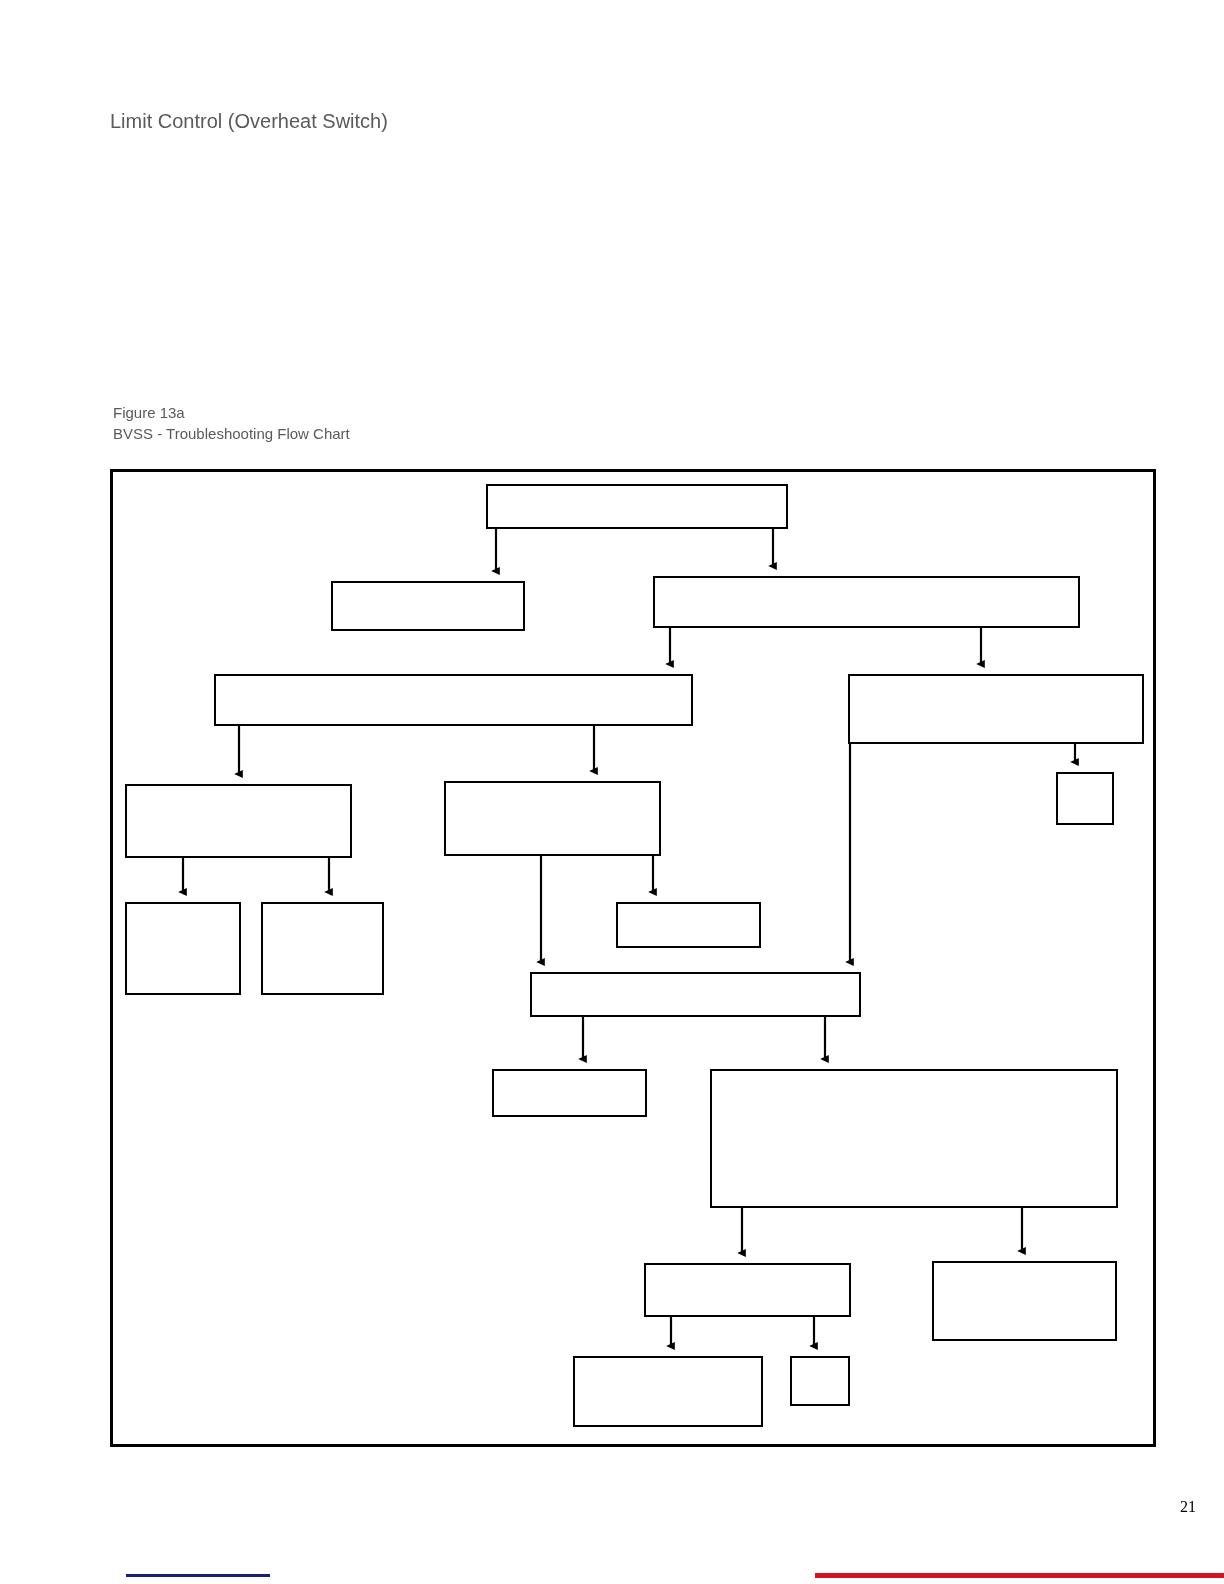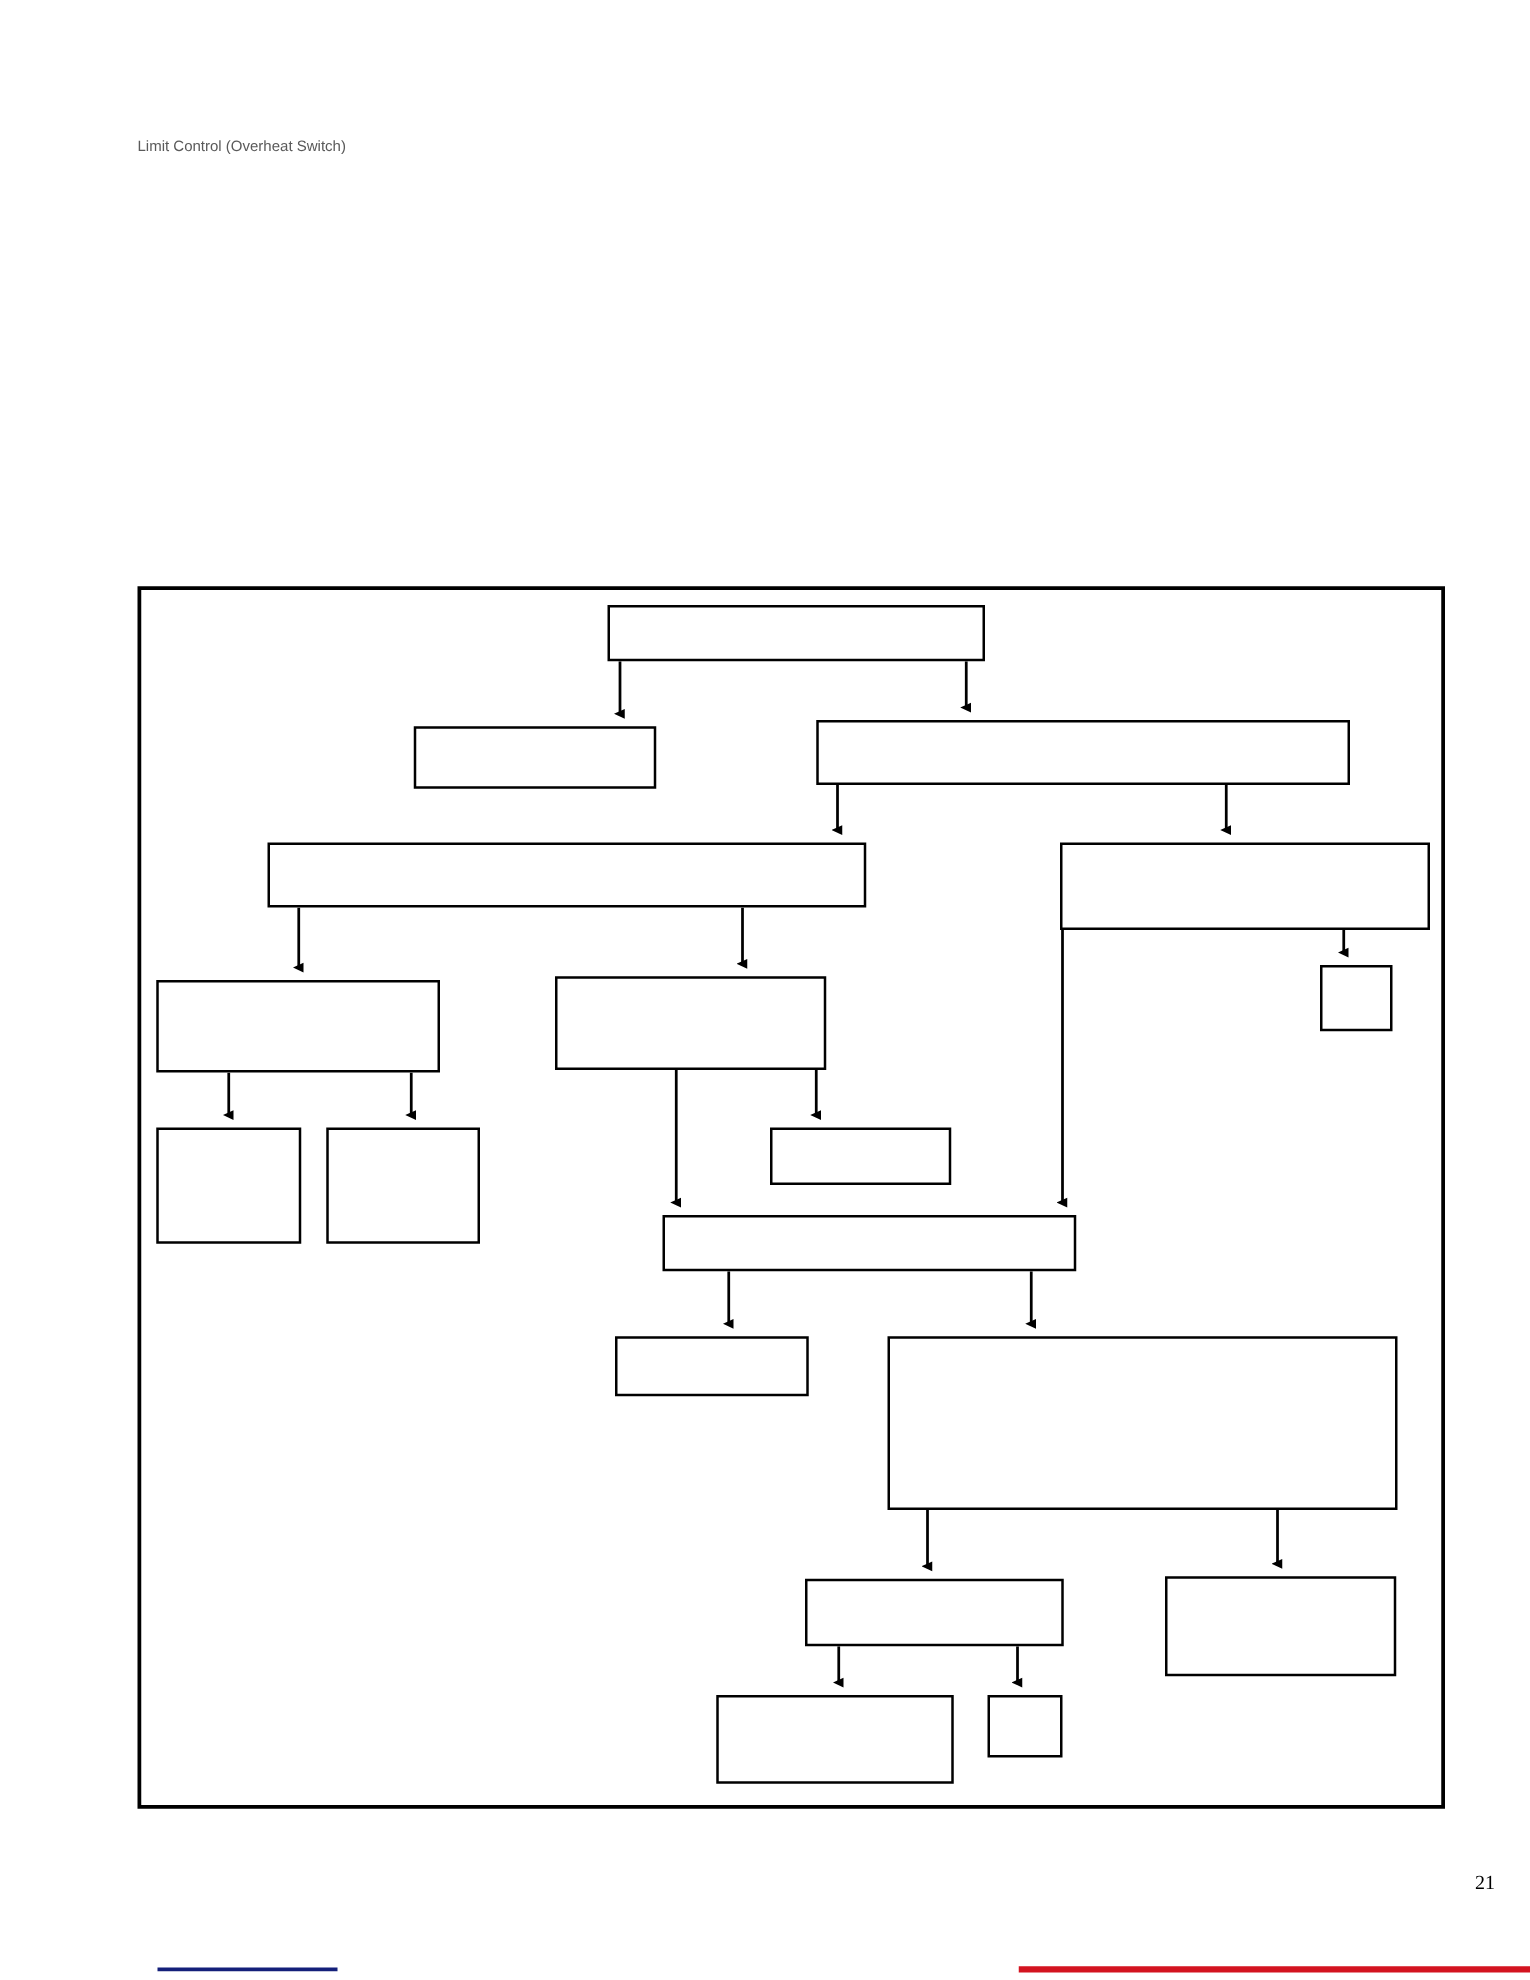--- a/index.html
+++ b/index.html
@@ -29,21 +29,21 @@
     font-weight: bold;
     letter-spacing: 0.6px;
     color: #3b3b3b;
     -webkit-text-stroke: 0.4px #4a4a4a;
     white-space: nowrap;
   }
   .page-subtitle {
     position: absolute;
     left: 110px;
     top: 110px;
-    font-size: 12px;
+    font-size: 20px;
     font-weight: normal;
     color: #5a5a5a;
     white-space: nowrap;
   }
 
   
   .figure-caption {
     position: absolute;
     left: 113px;
     top: 402px;
@@ -117,20 +117,24 @@
   }
 </style>
 </head>
 <body>
 
 <div id="page">
 
 
   <div class="page-subtitle">Limit Control (Overheat Switch)</div>
 
+  <div class="figure-caption">
+    <div>Figure 13a</div>
+    <div>BVSS - Troubleshooting Flow Chart</div>
+  </div>
 
   <div id="chart-frame">
     <svg id="chart-canvas" viewBox="0 0 1046 978">
       <defs>
         <marker id="arrowhead" markerWidth="9" markerHeight="9" refX="4.5" refY="4.2" orient="auto" markerUnits="userSpaceOnUse">
           <path d="M 0.6,0.4 L 8.4,0.4 L 4.5,9 Z" fill="#000000"></path>
         </marker>
       </defs>
       <g id="edge-layer" stroke="#000000" stroke-width="2.2" fill="none">
           <path d="M 383 57 L 383 99" marker-end="url(#arrowhead)"></path>

